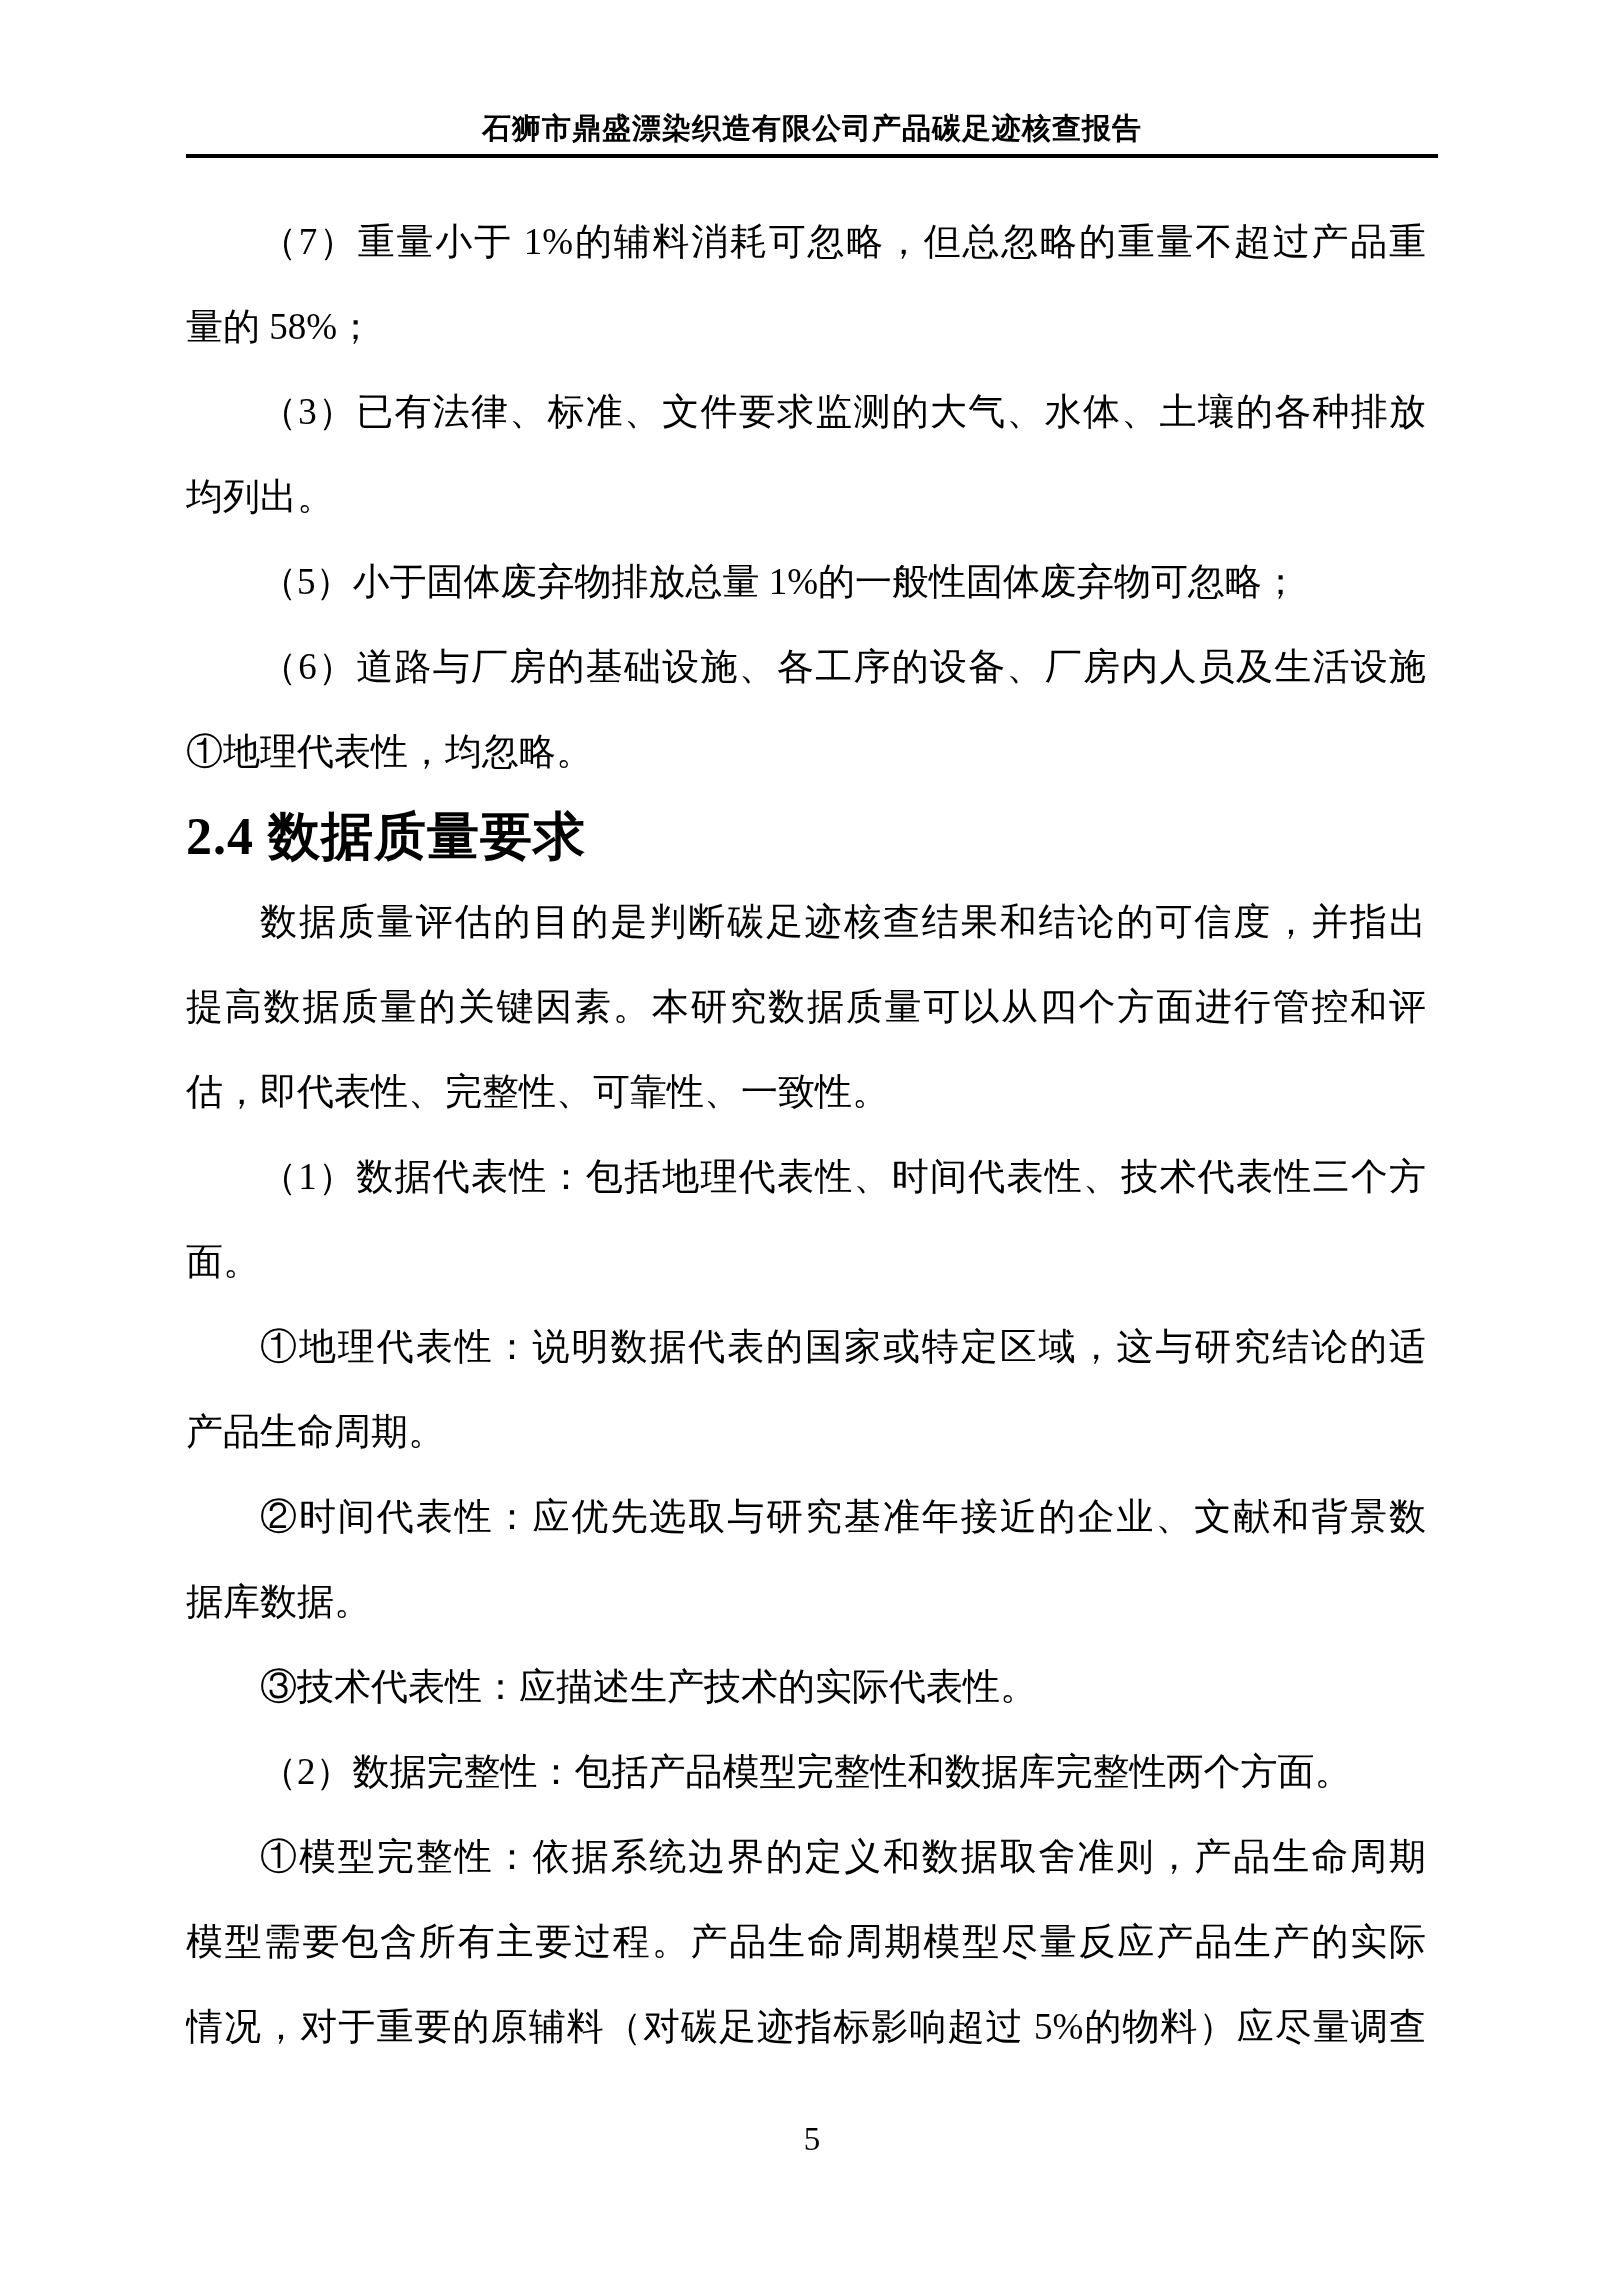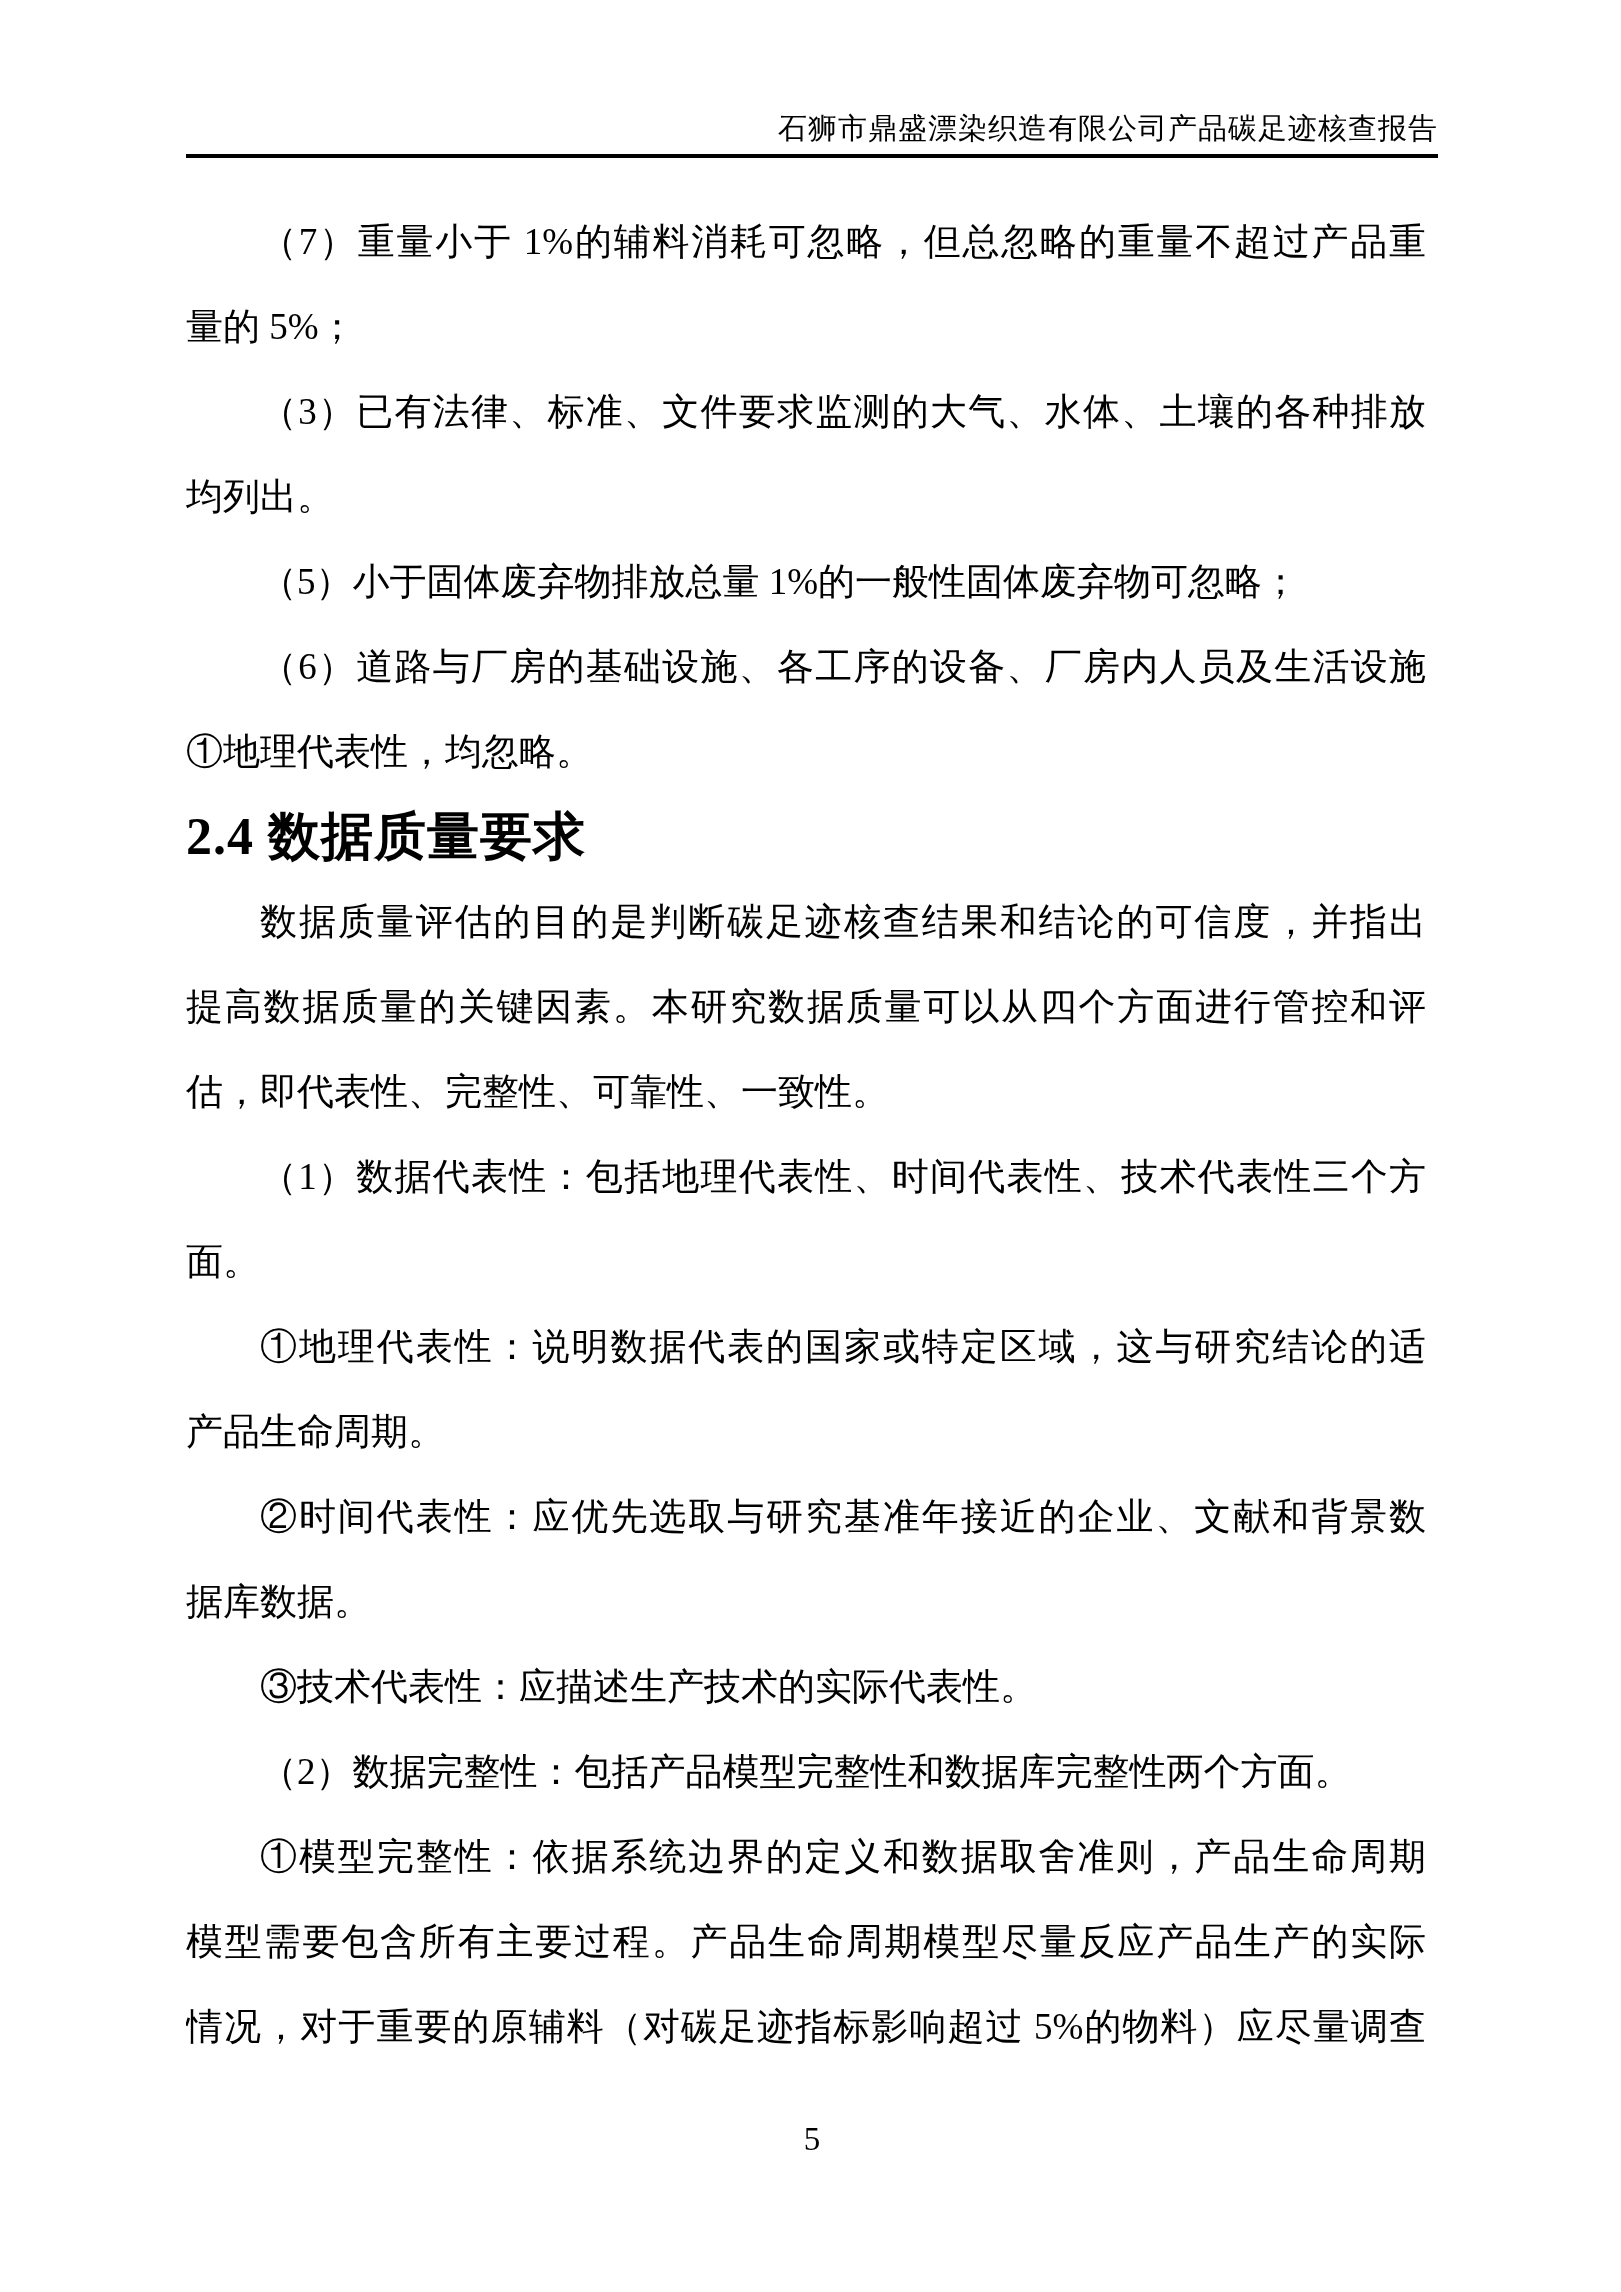--- a/index.html
+++ b/index.html
@@ -14,24 +14,24 @@
     background: #ffffff;
     font-family: "Liberation Serif", "DejaVu Serif", serif;
     color: #000000;
     overflow: hidden;
   }
   .header-title {
     position: absolute;
     top: 106px;
     left: 186px;
     width: 1252px;
-    text-align: right;
+    text-align: center;
     font-size: 29px;
     line-height: 45px;
-    font-weight: 400;
+    font-weight: 700;
     letter-spacing: 1px;
     white-space: nowrap;
   }
   .header-rule {
     position: absolute;
     top: 154px;
     left: 186px;
     width: 1252px;
     height: 3.9px;
     background: #000000;
@@ -74,21 +74,21 @@
 </style>
 </head>
 <body>
 
 <div class="page">
   <div class="header-title">石狮市鼎盛漂染织造有限公司产品碳足迹核查报告</div>
   <div class="header-rule"></div>
 
   <div class="doc-body">
       <div class="line indent fill">（7）重量小于 1%的辅料消耗可忽略，但总忽略的重量不超过产品重</div>
-      <div class="line">量的 5%；</div>
+      <div class="line">量的 58%；</div>
       <div class="line indent fill">（3）已有法律、标准、文件要求监测的大气、水体、土壤的各种排放</div>
       <div class="line">均列出。</div>
       <div class="line indent">（5）小于固体废弃物排放总量 1%的一般性固体废弃物可忽略；</div>
       <div class="line indent fill">（6）道路与厂房的基础设施、各工序的设备、厂房内人员及生活设施</div>
       <div class="line">①地理代表性，均忽略。</div>
       <div class="line heading">2.4 数据质量要求</div>
       <div class="line indent fill">数据质量评估的目的是判断碳足迹核查结果和结论的可信度，并指出</div>
       <div class="line fill">提高数据质量的关键因素。本研究数据质量可以从四个方面进行管控和评</div>
       <div class="line">估，即代表性、完整性、可靠性、一致性。</div>
       <div class="line indent fill">（1）数据代表性：包括地理代表性、时间代表性、技术代表性三个方</div>

